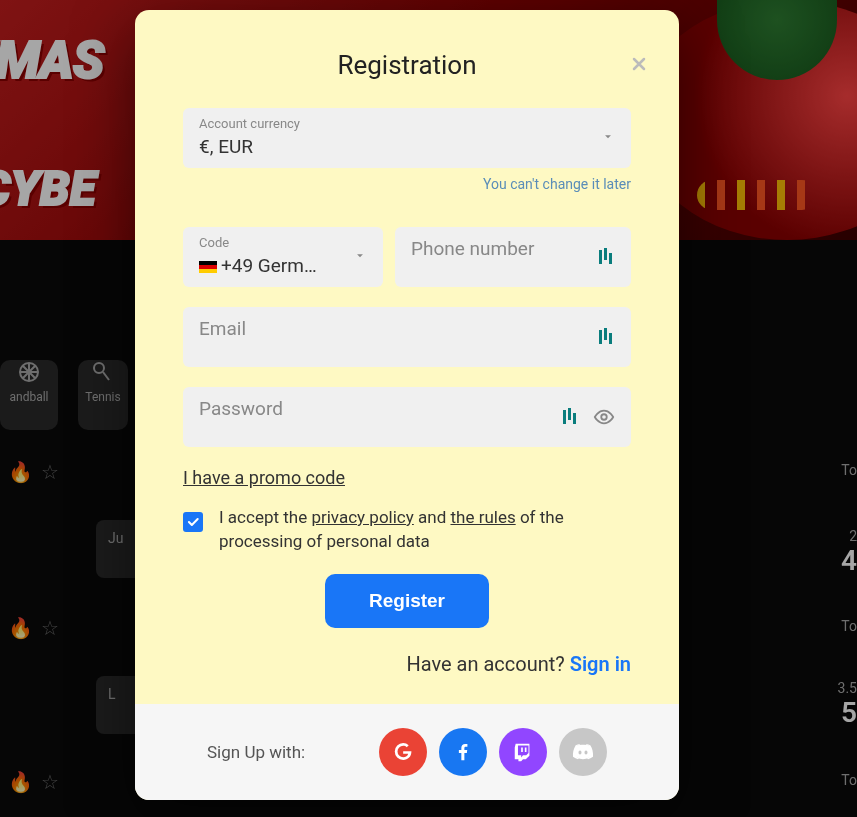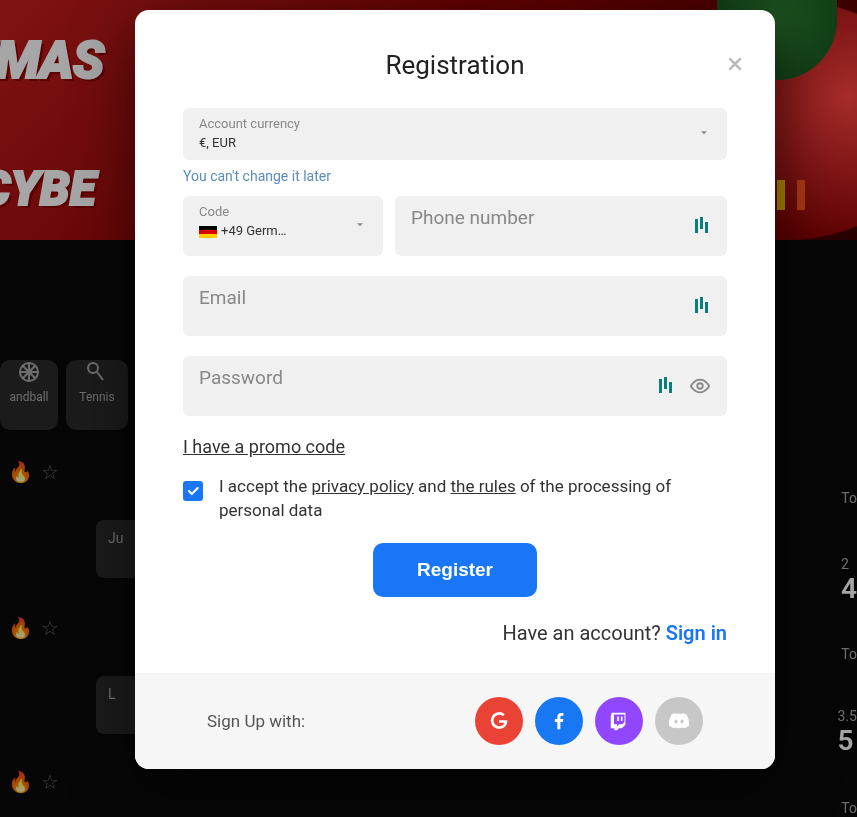--- a/index.html
+++ b/index.html
@@ -81,21 +81,21 @@
       width: 58px;
       height: 70px;
       display: flex;
       flex-direction: column;
       align-items: center;
       justify-content: flex-start;
       color: #aaa;
       font-size: 12px;
       gap: 6px;
     }
-    .cat-tile.wide { width: 62px; }
+    .cat-tile.wide { width: 50px; margin-left: 12px; }
     .cat-icon { width: 24px; height: 24px; }
     .row-icons {
       position: absolute;
       left: 8px;
       display: flex;
       gap: 8px;
       align-items: center;
     }
     .flame { color: #ff5722; font-size: 20px; }
     .star { color: #666; font-size: 20px; }
@@ -108,39 +108,38 @@
       height: 58px;
       padding: 10px 12px;
       color: #aaa;
       font-size: 14px;
     }
     .row-right {
       position: absolute;
       right: 0;
       color: #aaa;
       font-size: 14px;
-      text-align: left;
-      margin-top: 28px;
+      text-align: right;
     }
     .row-num {
       color: #fff;
       font-size: 28px;
       font-weight: 600;
     }
     .overlay {
       position: absolute;
       inset: 0;
       background: rgba(0,0,0,0.35);
     }
     .modal {
       position: absolute;
       top: 10px;
       left: 135px;
-      width: 640px;
-      background: #ffffff;
+      width: 544px;
+      background: #fef9c3;
       border-radius: 14px;
       overflow: hidden;
       box-shadow: 0 20px 60px rgba(0,0,0,0.5);
     }
     .modal-body {
       padding: 40px 48px 28px;
     }
     .close-x {
       position: absolute;
       top: 38px;
@@ -172,21 +171,21 @@
       flex-direction: column;
       align-items: stretch;
       padding: 8px 16px 10px;
     }
     .field-label {
       font-size: 13px;
       color: #888;
       margin-bottom: 4px;
     }
     .field-value {
-      font-size: 13px;
+      font-size: 19px;
       color: #333;
       white-space: nowrap;
       overflow: hidden;
       text-overflow: ellipsis;
     }
     .field-placeholder {
       font-size: 19px;
       color: #888;
     }
     .field-dropdown-arrow {
@@ -204,21 +203,22 @@
       display: flex;
       gap: 14px;
       align-items: center;
       color: #888;
     }
     .field-trailing svg { display: block; }
     .hint {
       font-size: 14px;
       color: #5a8db8;
       margin-top: 8px;
-      margin-bottom: 12px;
+      margin-bottom: 35px;
+      text-align: right;
     }
     .row {
       display: flex;
       gap: 12px;
       margin-bottom: 20px;
     }
     .row .field { flex: 1; }
     .row .field.code { flex: 0 0 200px; }
     .field.tall { height: 60px; }
     .mb { margin-bottom: 20px; }

